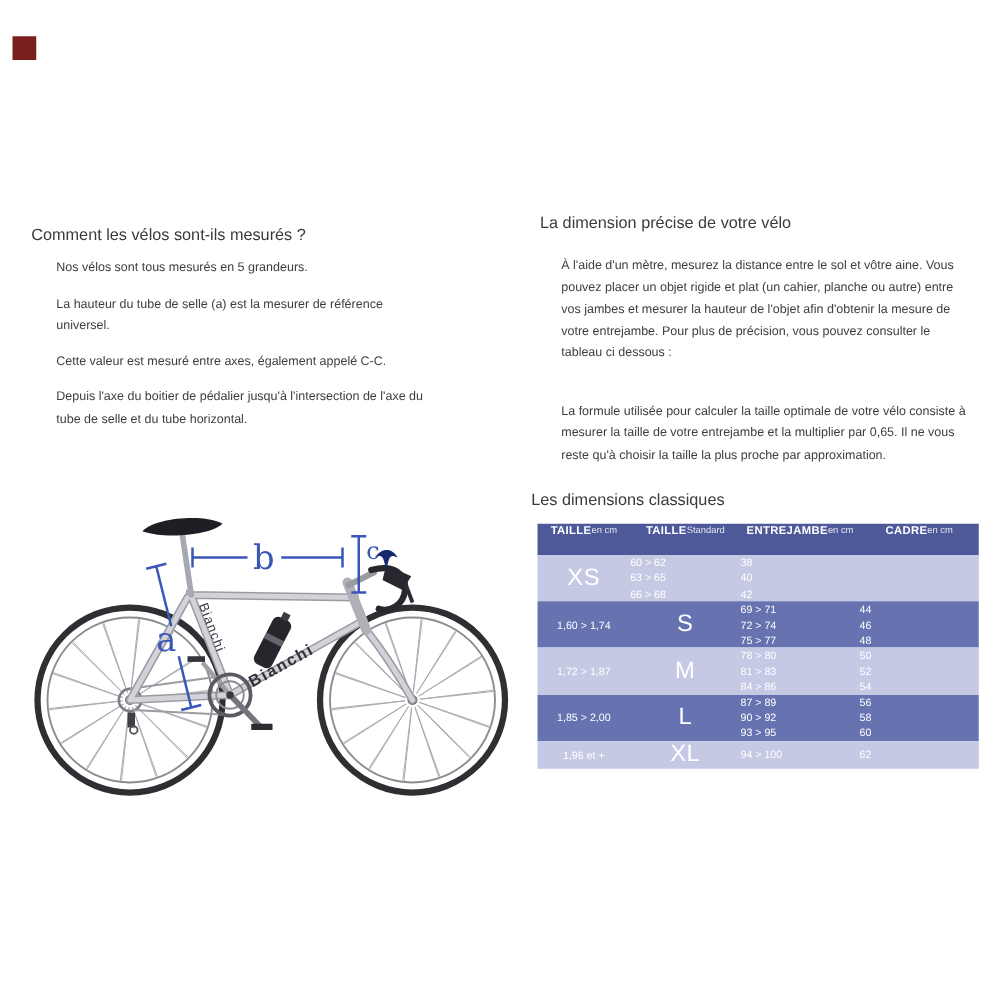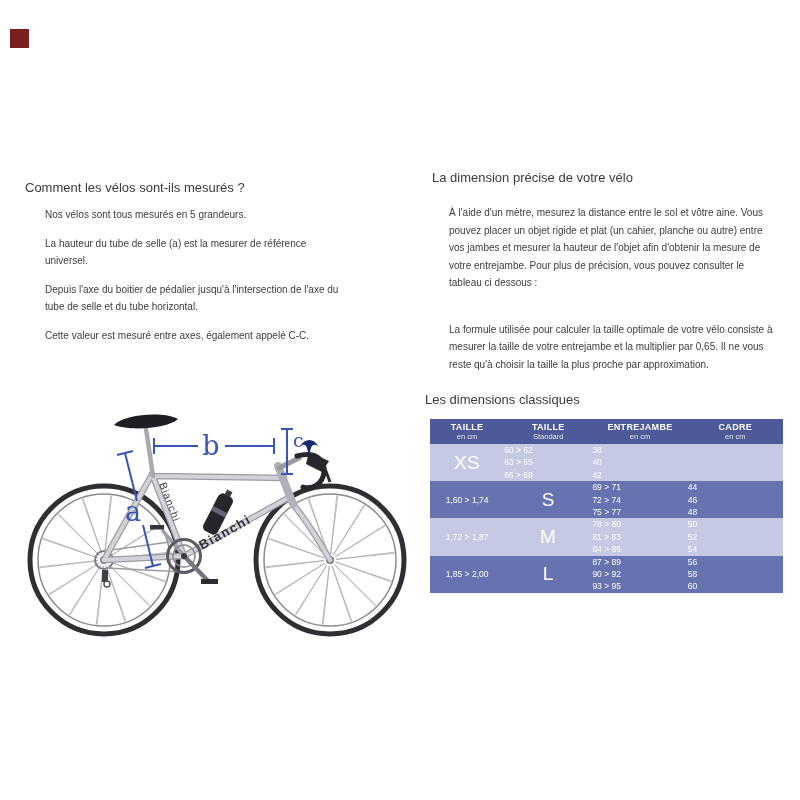--- a/index.html
+++ b/index.html
@@ -14,21 +14,21 @@
   .left-col{position:absolute;left:25px;top:180px;width:400px;}
   .right-col{position:absolute;left:432px;top:170px;width:372px;}
   .paras{margin:10px 0 0 20px;}
   .right-col .paras{margin:18px 0 0 17px;}
   .paras p{margin:0 0 11px 0;font-size:10px;line-height:17.5px;white-space:pre-line;color:#3d3d3d;}
   .right-col .paras p{margin-bottom:29px;}
 
   .table-section{position:absolute;left:425px;top:392px;width:365px;}
   .size-table{margin:11px 0 0 5px;width:353px;}
   .thead{display:grid;grid-template-columns:21% 25% 27% 27%;background:#4d5999;height:25px;}
-  .hcell{display:flex;flex-direction:column;align-items:center;justify-content:center;color:#fff;}
+  .hcell{display:flex;flex-direction:row;justify-content:center;color:#fff;}
   .htitle{font-size:9px;font-weight:bold;letter-spacing:.3px;line-height:10px;}
   .hsub{font-size:7.5px;color:rgba(255,255,255,.85);line-height:9px;}
   .band{display:grid;grid-template-columns:21% 25% 27% 27%;}
   .band.light{background:#c5c9e4;}
   .band.dark{background:#6673b0;}
   .cell{display:flex;align-items:center;justify-content:center;color:#fff;}
   .cell.taille{font-size:8.5px;}
   .cell.size{font-size:19px;font-weight:400;letter-spacing:.5px;}
   .cell.stack{flex-direction:column;justify-content:center;}
   .mini{height:12.4px;line-height:12.6px;font-size:8.5px;width:100%;text-align:left;color:#fff;}
@@ -43,23 +43,23 @@
 <body>
 
 <div class="corner-logo"></div>
 
 <div class="left-col">
   <h2 class="section-heading">Comment les vélos sont-ils mesurés ?</h2>
   <div class="paras">
     <p>Nos vélos sont tous mesurés en 5 grandeurs.</p>
     <p>La hauteur du tube de selle (a) est la mesurer de référence
 universel.</p>
+    <p>Cette valeur est mesuré entre axes, également appelé C-C.</p>
     <p>Depuis l'axe du boitier de pédalier jusqu'à l'intersection de l'axe du
 tube de selle et du tube horizontal.</p>
-    <p>Cette valeur est mesuré entre axes, également appelé C-C.</p>
   </div>
 </div>
 
 <div class="right-col">
   <h2 class="section-heading">La dimension précise de votre vélo</h2>
   <div class="paras">
     <p>À l'aide d'un mètre, mesurez la distance entre le sol et vôtre aine. Vous
 pouvez placer un objet rigide et plat (un cahier, planche ou autre) entre
 vos jambes et mesurer la hauteur de l'objet afin d'obtenir la mesure de
 votre entrejambe. Pour plus de précision, vous pouvez consulter le
@@ -138,20 +138,30 @@
           <div class="cell size">L</div>
           <div class="cell stack">
             <div class="mini">87 &gt; 89</div>
             <div class="mini">90 &gt; 92</div>
             <div class="mini">93 &gt; 95</div>
           </div>
           <div class="cell stack">
             <div class="mini">56</div>
             <div class="mini">58</div>
             <div class="mini">60</div>
+          </div>
+        </div>
+        <div class="band light single">
+          <div class="cell taille">1,96 et +</div>
+          <div class="cell size">XL</div>
+          <div class="cell stack">
+            <div class="mini">94 &gt; 100</div>
+          </div>
+          <div class="cell stack">
+            <div class="mini">62</div>
           </div>
         </div>
       </div>
   </div>
 </div>
 
 <div class="figure">
   <svg width="400" height="260" viewBox="0 0 400 260">
 
     <g>

